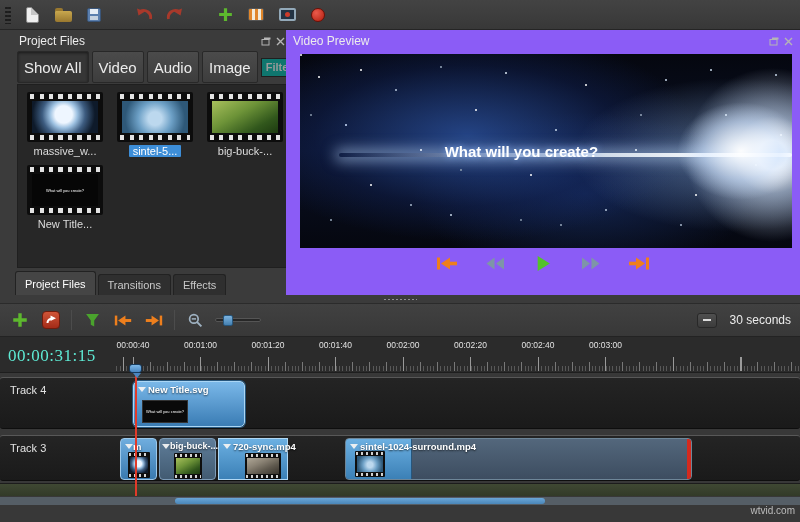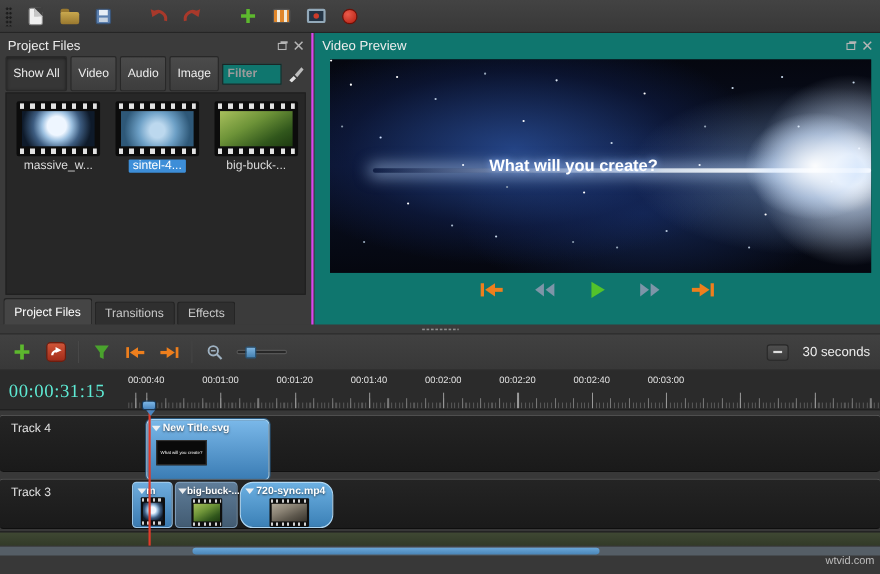--- a/index.html
+++ b/index.html
@@ -23,31 +23,31 @@
   .ic-save::before{content:"";position:absolute;left:2px;top:0;width:8px;height:5px;background:#e6edf5;}
   .ic-save::after{content:"";position:absolute;left:2px;bottom:1px;width:8px;height:4px;background:#c6d2e0;}
   .ic-profile{width:16px;height:13px;border-radius:2px;border:1px solid #555;
     background:repeating-linear-gradient(90deg,#e0862a 0 3px,#f2ead8 3px 6px);}
   .ic-screen{width:17px;height:13px;background:#24así;background:#243444;border:2px solid #93a9b9;border-radius:2px;position:relative;}
   .ic-screen::after{content:"";position:absolute;left:4px;top:2px;width:5px;height:5px;background:#cc3b2a;border-radius:50%;}
   .ic-record{width:14px;height:14px;border-radius:50%;border:1px solid #6e0f06;
     background:radial-gradient(circle at 35% 32%,#ea5a4b,#b21f10);}
 
   
-  .left-panel{position:absolute;top:30px;left:0;width:285px;height:265px;background:#3b3b3b;border-right:2px solid #d946ef;}
-  .right-panel{position:absolute;top:30px;left:286px;width:514px;height:265px;background:#0f766e;}
+  .left-panel{position:absolute;top:30px;left:12px;width:285px;height:265px;background:#3b3b3b;border-right:5px solid #d946ef;}
+  .right-panel{position:absolute;top:30px;left:286px;width:514px;height:265px;background:#8b5cf6;}
   .phead{position:absolute;top:0;left:0;right:0;height:22px;display:flex;align-items:center;
     padding:0 7px;font-size:12px;color:#ececec;}
   .ptitle{flex:0 0 auto;}
   .pwin{margin-left:auto;display:flex;gap:5px;align-items:center;}
   .pwin svg{display:block;}
 
   
   .frow{position:absolute;top:25px;left:5px;right:4px;height:24px;display:flex;gap:3px;align-items:center;}
-  .fbtn{height:32px;padding:0 6px;font-size:11px;color:#ececec;display:flex;align-items:center;
+  .fbtn{height:32px;padding:0 6px;font-size:15px;color:#ececec;display:flex;align-items:center;
     background:linear-gradient(#4b4b4b,#3d3d3d);border:1px solid #282828;border-radius:2px;white-space:nowrap;}
   .fbtn.active{background:#363636;box-shadow:inset 0 1px 3px rgba(0,0,0,.55);}
   .finput{width:54px;height:19px;background:#0f766e;border:1px solid #1f1f1f;color:#cfcfcf;
     font-size:11px;padding:0 4px;font-family:inherit;font-weight:bold;}
   .finput::placeholder{color:#9a9a9a;}
   .fbrush{width:20px;height:20px;display:flex;align-items:center;justify-content:center;}
 
   
   .thumbs{position:absolute;top:54px;left:5px;right:5px;bottom:27px;background:#272727;border:1px solid #1f1f1f;
     padding:7px 3px;display:grid;grid-template-columns:repeat(3,1fr);gap:8px 2px;align-content:start;justify-items:center;}
@@ -139,42 +139,42 @@
     border-top:1px solid #585858;border-bottom:1px solid #0e0e0e;border-radius:3px;}
   .t4{top:40px;height:52px;}
   .t3{top:98px;height:46px;}
   .tname{position:absolute;left:10px;top:6px;font-size:11px;color:#e2e2e2;}
 
   .clip{position:absolute;border-radius:5px;}
   .caret{position:absolute;left:4px;top:5px;width:0;height:0;
     border-left:4px solid transparent;border-right:4px solid transparent;border-top:5px solid #f2f2f2;opacity:.95;}
   .clabel{position:absolute;left:14px;top:2px;font-size:9.5px;font-weight:bold;color:#fff;
     text-shadow:0 1px 2px rgba(0,0,0,.65);white-space:nowrap;}
-  .c-title{left:133px;top:3px;width:112px;height:56px;
+  .c-title{left:133px;top:3px;width:112px;height:46px;
     background:linear-gradient(#7ab8e9,#3a7cb4);border:1px solid #aad6f5;box-shadow:0 0 0 1px #27567c;padding-left:40px;}
   .mini-title{position:absolute;left:8px;top:18px;width:46px;height:23px;background:#0a0a0a;border:1px solid #333;
     display:flex;align-items:center;justify-content:center;text-align:center;}
   .mini-title span{font-size:4px;line-height:5px;color:#fff;}
   .mf{position:absolute;background:#0e0e0e;border-radius:1px;}
   .mf::before,.mf::after{content:"";position:absolute;left:1px;right:1px;height:3px;
     background:repeating-linear-gradient(90deg,#d2d2d2 0 2px,transparent 2px 5px);}
   .mf::before{top:1px;}
   .mf::after{bottom:1px;}
   .mi{position:absolute;left:2px;right:2px;top:5px;bottom:5px;}
   .c-m{left:120px;top:2px;width:37px;height:42px;background:linear-gradient(#6fadde,#3a7ab0);
     border:1px solid #9cc8ea;border-radius:4px;}
   .c-m .clabel{left:12px;}
   .c-m .mf{left:7px;top:13px;width:22px;height:26px;}
   .c-bb{left:159px;top:2px;width:57px;height:42px;background:linear-gradient(#5f7d99,#425b72);
     border:1px solid #7d9cb8;border-radius:4px;}
   .c-bb .clabel{left:10px;font-size:9px;}
   .c-bb .caret{left:2px;}
   .c-bb .mf{left:14px;top:14px;width:28px;height:26px;}
-  .c-sync{left:218px;top:2px;width:85px;height:42px;background:linear-gradient(#6cb0e2,#3b80b6);
-    border:1px solid #b0d8f4;border-radius:12px;}
+  .c-sync{left:218px;top:2px;width:70px;height:42px;background:linear-gradient(#6cb0e2,#3b80b6);
+    border:1px solid #b0d8f4;border-radius:0;}
   .c-sync .mf{left:26px;top:14px;width:36px;height:26px;}
   .c-sintel{left:345px;top:2px;width:347px;height:42px;background:linear-gradient(#53677c,#3d4d60);
     border:1px solid #6e8698;border-radius:4px;overflow:hidden;}
   .sintel-head{position:absolute;left:0;top:0;bottom:0;width:66px;
     background:linear-gradient(#6cb0e2,#3b80b6);border-right:1px solid #27567c;}
   .c-sintel .mf{left:9px;top:12px;width:30px;height:26px;}
   .c-sintel .clabel{z-index:3;}
   .c-sintel::after{content:"";position:absolute;right:0;top:0;bottom:0;width:4px;background:#d42a1e;z-index:4;}
 
   .ph-head{position:absolute;left:129px;top:27px;width:13px;height:9px;z-index:60;
@@ -266,27 +266,35 @@
       <div class="thumb">
         <div class="film">
             <div class="fimg img-disco"></div>
           </div>
         <div class="tlabel">massive_w...</div>
       </div>
       <div class="thumb">
         <div class="film">
             <div class="fimg img-sintel"></div>
           </div>
-        <div class="tlabel sel">sintel-4...</div>
+        <div class="tlabel sel">sintel-5...</div>
       </div>
       <div class="thumb">
         <div class="film">
             <div class="fimg img-bunny"></div>
           </div>
         <div class="tlabel">big-buck-...</div>
+      </div>
+      <div class="thumb">
+        <div class="film">
+          <div class="fimg img-titleclip">
+              <span>What will you create?</span>
+            </div>
+        </div>
+        <div class="tlabel">New Title...</div>
       </div>
     </div>
     <div class="ptabs">
       <div class="ptab active">Project Files</div>
       <div class="ptab">Transitions</div>
       <div class="ptab">Effects</div>
     </div>
   </div>
 
   <div class="right-panel">
@@ -443,20 +451,28 @@
             <div class="mi img-bunny"></div>
           </div>
       </div>
       <div class="clip c-sync">
         <span class="caret"></span>
         <span class="clabel">720-sync.mp4</span>
         <div class="mf">
             <div class="mi img-concrete"></div>
           </div>
       </div>
+      <div class="clip c-sintel">
+        <div class="sintel-head"></div>
+        <span class="caret"></span>
+        <span class="clabel">sintel-1024-surround.mp4</span>
+        <div class="mf">
+            <div class="mi img-sintel"></div>
+          </div>
+      </div>
     </div>
 
     <div class="ph-head"></div>
     <div class="ph-line"></div>
 
     <div class="strip"></div>
     <div class="hscroll">
       <div class="hthumb"></div>
     </div>
     <div class="watermark">wtvid.com</div>

